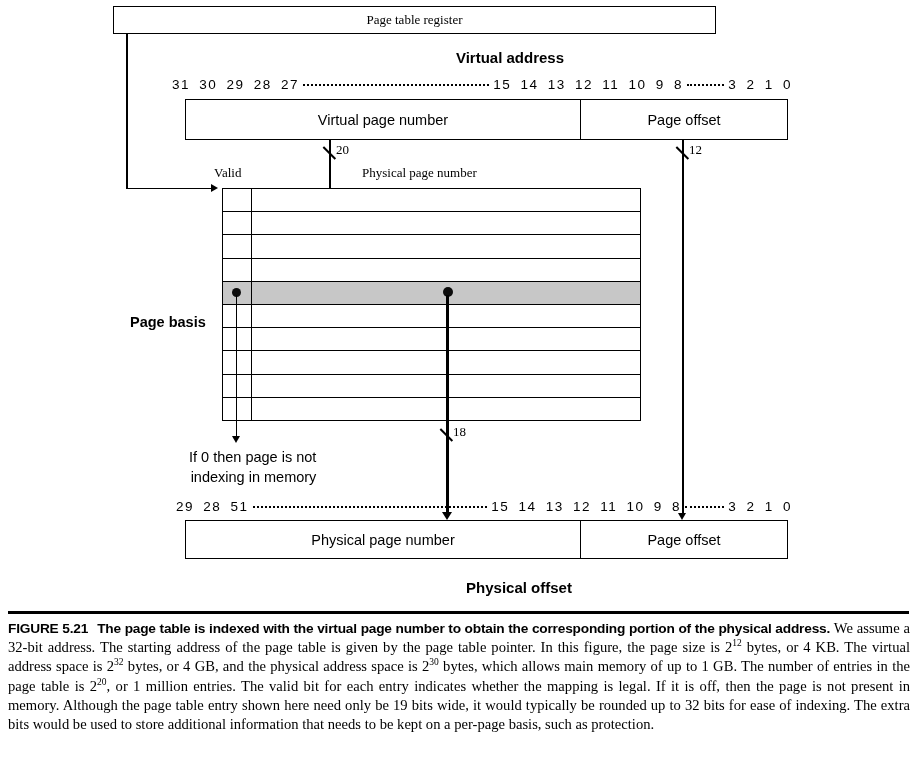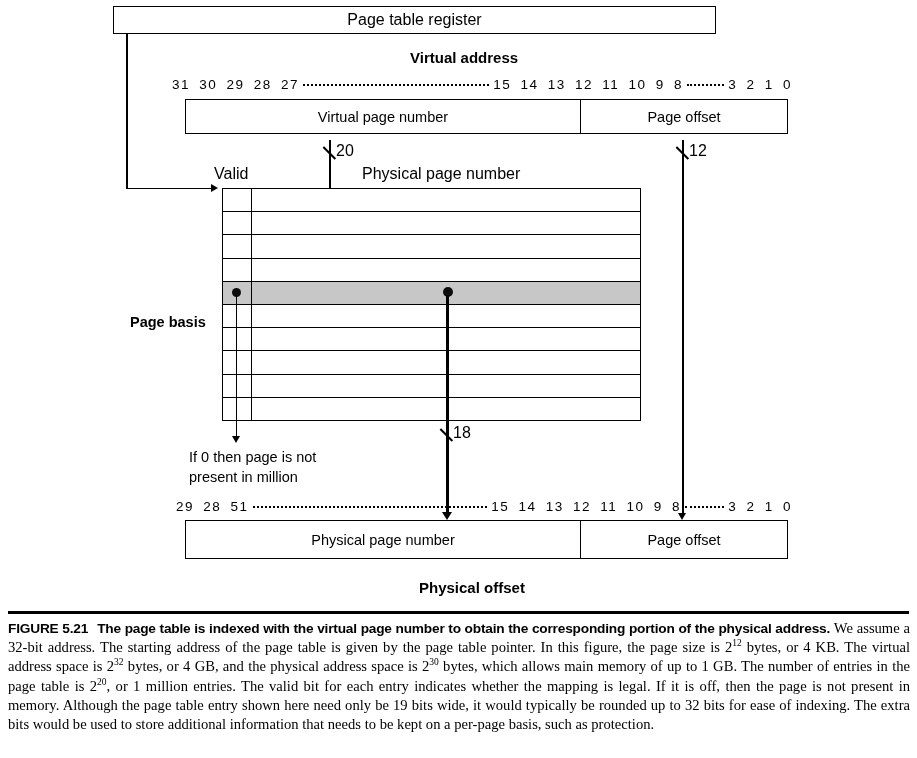--- a/index.html
+++ b/index.html
@@ -6,22 +6,22 @@
   html,body { width:917px; height:758px; background:#ffffff; overflow:hidden; }
   body { position:relative; font-family:"Liberation Sans", sans-serif; color:#000; }
   .abs { position:absolute; }
 
   
   .obox { border:1.6px solid #000; background:#fff; display:flex; align-items:center; justify-content:center; }
   .fieldbox { border:1.6px solid #000; background:#fff; display:flex; }
   .fieldbox .cell { display:flex; align-items:center; justify-content:center; font-size:14.5px; }
   .fieldbox .cell.left { border-right:1.4px solid #000; }
 
-  .title-bold { font-weight:bold; font-size:15px; }
-  .lbl { font-size:16px; }
+  .title-bold { font-weight:bold; font-size:15px; text-align:center; }
+  .lbl { font-size:13px;font-family:Liberation Serif, serif; }
   .lbl-bold { font-size:14.5px; font-weight:bold; }
 
   
   .bitrow { display:flex; align-items:center; font-size:13.5px; letter-spacing:1.5px; word-spacing:4px; white-space:nowrap; }
   .bitrow .leader { border-top:2px dotted #000; height:0; margin:0 4px; align-self:center; position:relative; top:1px; }
   .bitrow .lead-long { flex:5; }
   .bitrow .lead-xlong { flex:6; }
   .bitrow .lead-short { flex:1; }
 
   
@@ -63,21 +63,21 @@
 <div class="abs title-bold" style="left:410px; top:49px; width:200px;">Virtual address</div>
 
 <div class="abs bitrow" style="left:172px; top:76px; width:620px; height:16px;">
   <span>31 30 29 28 27</span>
   <span class="leader lead-long"></span>
   <span>15 14 13 12 11 10 9 8</span>
   <span class="leader lead-short"></span>
   <span>3 2 1 0</span>
 </div>
 
-<div class="abs fieldbox" style="left:185px; top:99px; width:603px; height:35px;">
+<div class="abs fieldbox" style="left:185px; top:99px; width:603px; height:41px;">
   <div class="cell left" style="width:395px;">Virtual page number</div>
   <div class="cell" style="flex:1;">Page offset</div>
 </div>
 
 <div class="abs vline" style="left:329px; top:140px; height:135px;"></div>
 <div class="abs ah-down" style="left:325px; top:274px;"></div>
 <div class="abs tick" style="left:321px; top:152px;"></div>
 <div class="abs lbl" style="left:336px; top:142px;">20</div>
 
 <div class="abs vline" style="left:682px; top:140px; height:374px;"></div>
@@ -108,23 +108,23 @@
 <div class="abs dot" style="left:443px; top:287px; width:10px; height:10px;"></div>
 
 <div class="abs vline" style="left:236px; top:295px; height:142px; width:1.4px;"></div>
 <div class="abs ah-down" style="left:232px; top:436px;"></div>
 
 <div class="abs vline-thick" style="left:446px; top:295px; height:219px;"></div>
 <div class="abs ah-down-big" style="left:442px; top:512px;"></div>
 <div class="abs tick" style="left:438px; top:434px;"></div>
 <div class="abs lbl" style="left:453px; top:424px;">18</div>
 
-<div class="abs note" style="left:189px; top:448px;">
+<div class="abs note" style="left:189px; top:448px;text-align:right;">
   <div>If 0 then page is not</div>
-  <div>present in million</div>
+  <div>indexing in memory</div>
 </div>
 
 <div class="abs bitrow" style="left:176px; top:498px; width:616px; height:16px;">
   <span>29 28 51</span>
   <span class="leader lead-xlong"></span>
   <span>15 14 13 12 11 10 9 8</span>
   <span class="leader lead-short"></span>
   <span>3 2 1 0</span>
 </div>
 

